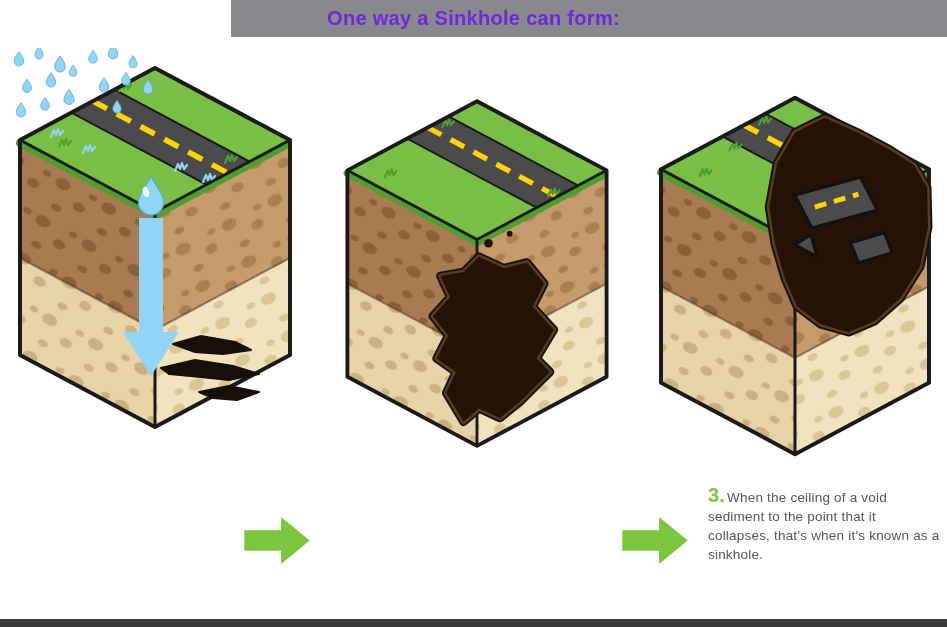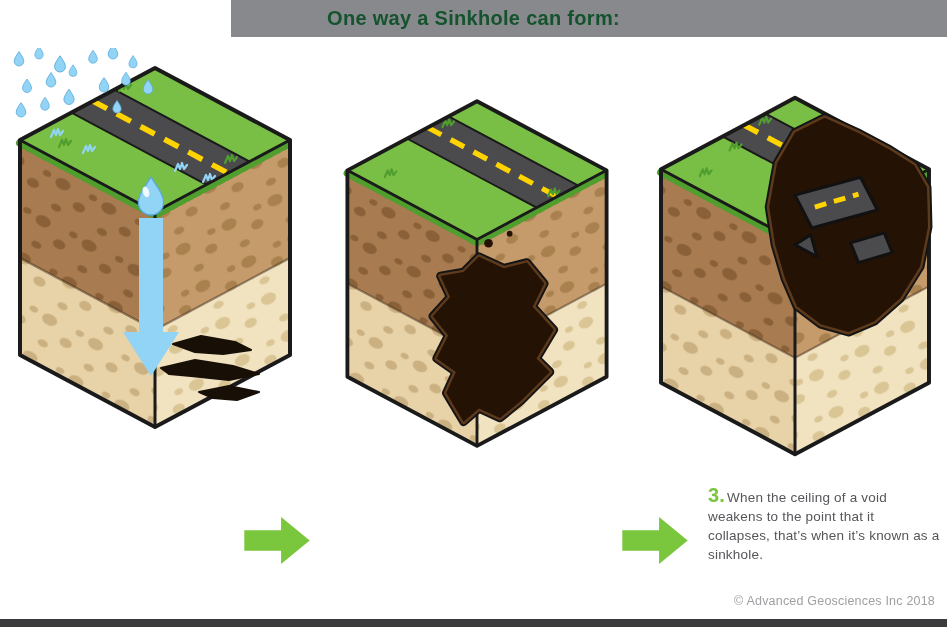--- a/index.html
+++ b/index.html
@@ -2,21 +2,21 @@
 <html style="--header-bar: #88898C; --accent-green: #7AC63C; --grass-green: #7ABF45; --grass-dark: #4F9E2E; --road-gray: #4B4B4D; --road-yellow: #FFD400; --water-blue: #92D4F5; --soil-left-upper: #A87C50; --soil-left-lower: #E8D2A8; --soil-right-upper: #C59B6B; --soil-right-lower: #F1E2C0; --void-dark: #241204; --void-rim: #5E3A1C; --text-gray: #55565A; --copyright-gray: #9EA0A3; --bottom-bar: #3B3B3E;"><head>
 <meta charset="utf-8">
 <style>
   *{margin:0;padding:0;box-sizing:border-box}
   html,body{width:947px;height:627px}
   body{background:#fff;font-family:"Liberation Sans",sans-serif;position:relative;overflow:hidden}
   .page{position:absolute;inset:0;background:#fff}
 
   .header-bar{position:absolute;left:231px;right:0;top:0;height:37px;background:var(--header-bar,#88898C)}
   .title{position:absolute;left:0;right:0;top:0;line-height:37px;text-align:center;
-         font-size:20px;font-weight:700;color:#14532d;letter-spacing:.3px}
+         font-size:20px;font-weight:700;color:#6d28d9;letter-spacing:.3px}
 
   svg.block{position:absolute}
   .b1{left:5px;top:48px;width:300px;height:400px}
   .b2{left:333px;top:82px;width:288px;height:384px}
   .b3{left:646px;top:78px;width:298px;height:397px}
 
   .step{position:absolute;top:486px;font-size:13.5px;line-height:19px;color:var(--text-gray,#55565A);
         font-weight:500;letter-spacing:.2px}
   .s1{left:16px;width:222px}
   .s2{left:350px;width:252px}
@@ -245,18 +245,17 @@
   <svg class="arrow a1" viewBox="0 0 64 46">
     <polygon points="0,13 36,13 36,0 64,23 36,46 36,33 0,33"></polygon>
   </svg>
 
 
   <svg class="arrow a2" viewBox="0 0 64 46">
     <polygon points="0,13 36,13 36,0 64,23 36,46 36,33 0,33"></polygon>
   </svg>
 
   <div class="step s3">
-    <span class="num">3.</span><span>When the ceiling of a void weakens to the point that it collapses, that’s when it’s known as a sinkhole.</span>
+    <span class="num">3.</span><span>When the ceiling of a void sediment to the point that it collapses, that’s when it’s known as a sinkhole.</span>
   </div>
 
-  <div class="copyright">© Advanced Geosciences Inc 2018</div>
   <div class="bottom-bar"></div>
 </div>
 
 </body></html>

